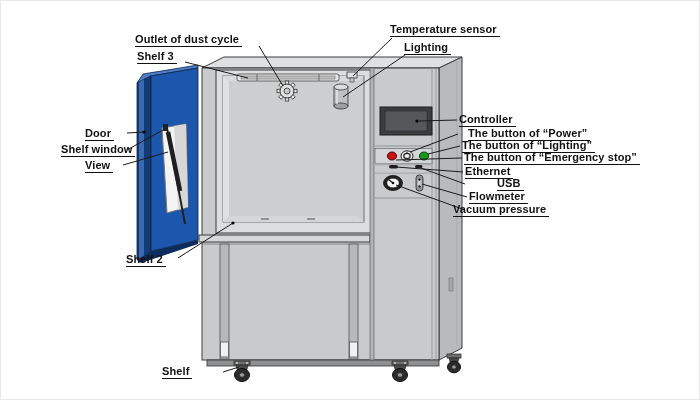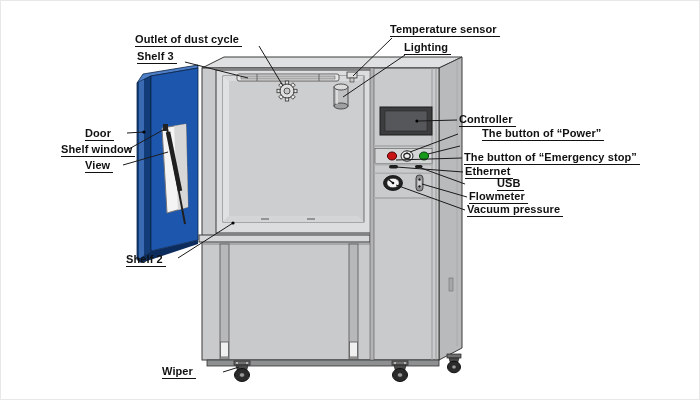--- a/index.html
+++ b/index.html
@@ -190,22 +190,23 @@
   </svg>
 
   <div class="lbl" style="left:134px;top:32px;">Outlet of dust cycle</div>
   <div class="lbl" style="left:136px;top:49px;">Shelf 3</div>
   <div class="lbl" style="left:389px;top:22px;">Temperature sensor</div>
   <div class="lbl" style="left:403px;top:40px;">Lighting</div>
   <div class="lbl" style="left:84px;top:126px;">Door</div>
   <div class="lbl" style="left:60px;top:142px;">Shelf window</div>
   <div class="lbl" style="left:84px;top:158px;">View</div>
   <div class="lbl" style="left:458px;top:112px;">Controller</div>
-  <div class="lbl" style="left:481px;top:126px;">The button of “Power”</div>
+  <div class="lbl" style="left:467px;top:126px;">The button of “Power”</div>
+  <div class="lbl" style="left:461px;top:138px;">The button of “Lighting”</div>
   <div class="lbl" style="left:463px;top:150px;text-align:right;">The button of “Emergency stop”</div>
   <div class="lbl" style="left:464px;top:164px;">Ethernet</div>
   <div class="lbl" style="left:466px;top:176px;margin-left:30px;">USB</div>
   <div class="lbl" style="left:468px;top:189px;">Flowmeter</div>
-  <div class="lbl" style="left:466px;top:202px;">Vacuum pressure</div>
+  <div class="lbl" style="left:452px;top:202px;">Vacuum pressure</div>
   <div class="lbl" style="left:125px;top:252px;">Shelf 2</div>
-  <div class="lbl" style="left:161px;top:364px;">Wiper</div>
+  <div class="lbl" style="left:161px;top:364px;">Shelf</div>
 
 </div>
 
 </body></html>

